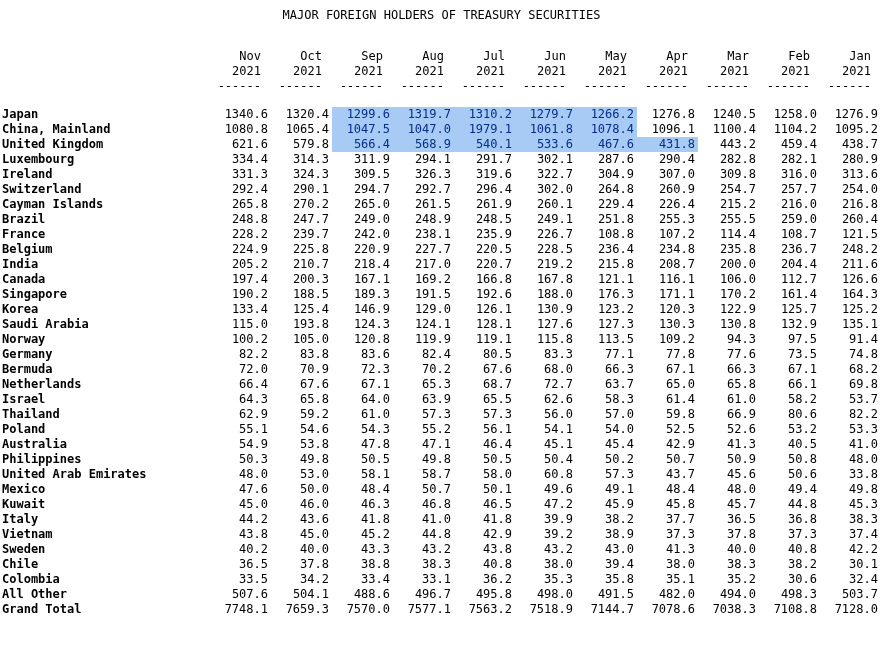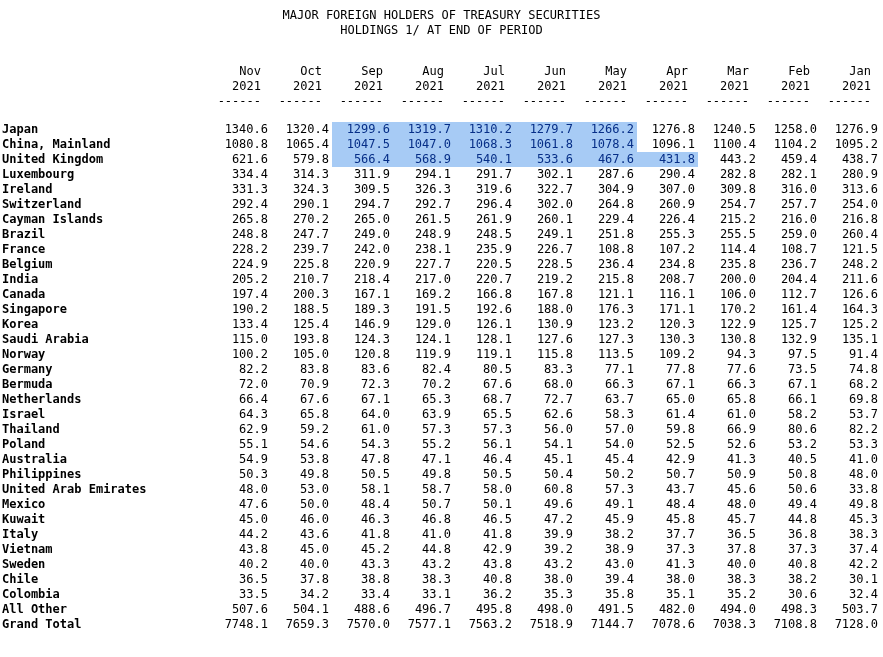--- a/index.html
+++ b/index.html
@@ -54,21 +54,20 @@
     background: var(--sel-bg, #a7cbf5);
     color: var(--sel-fg, #062e87);
   }
 </style>
 </head>
 <body>
 
 <div class="page">
   <div class="title">
     <div>MAJOR FOREIGN HOLDERS OF TREASURY SECURITIES</div>
-    <div>HOLDINGS 1/ AT END OF PERIOD</div>
   </div>
 
   <table class="mfh">
     <thead>
         <tr class="month-row">
           <td class="country"></td>
           <td class="val">Nov</td>
           <td class="val">Oct</td>
           <td class="val">Sep</td>
           <td class="val">Aug</td>
@@ -127,21 +126,21 @@
           <td class="val">1258.0</td>
           <td class="val">1276.9</td>
           <td class="val">1251.3</td>
         </tr>
         <tr>
           <td class="country">China, Mainland</td>
           <td class="val">1080.8</td>
           <td class="val">1065.4</td>
           <td class="val sel">1047.5</td>
           <td class="val sel">1047.0</td>
-          <td class="val sel">1068.3</td>
+          <td class="val sel">1979.1</td>
           <td class="val sel">1061.8</td>
           <td class="val sel">1078.4</td>
           <td class="val">1096.1</td>
           <td class="val">1100.4</td>
           <td class="val">1104.2</td>
           <td class="val">1095.2</td>
           <td class="val">1072.3</td>
         </tr>
         <tr>
           <td class="country">United Kingdom</td>

